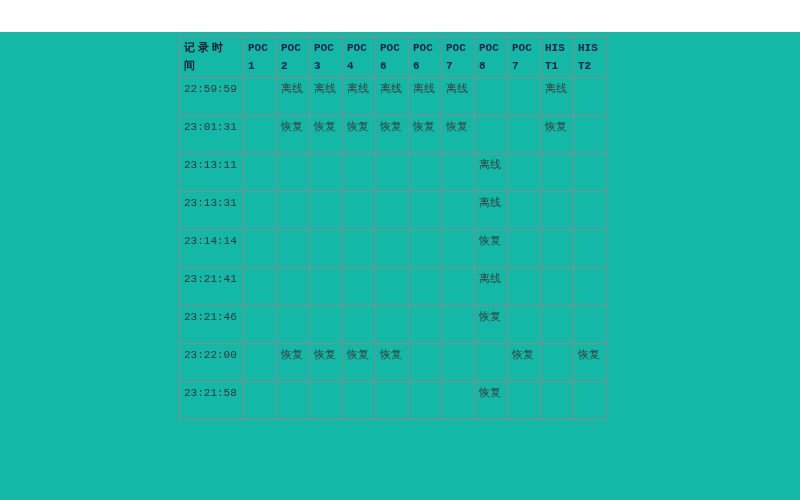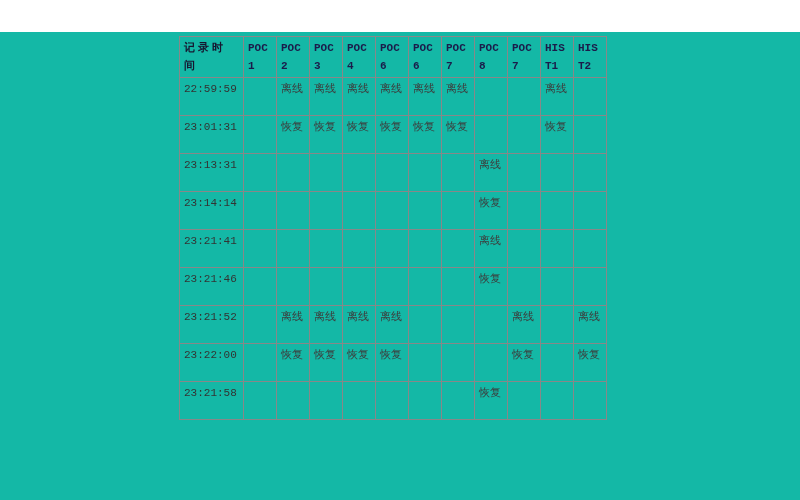--- a/index.html
+++ b/index.html
@@ -97,20 +97,34 @@
           <td>恢复</td>
           <td>恢复</td>
           <td>恢复</td>
           <td>恢复</td>
           <td></td>
           <td></td>
           <td>恢复</td>
           <td></td>
         </tr>
         <tr>
+          <td>23:13:11</td>
+          <td></td>
+          <td></td>
+          <td></td>
+          <td></td>
+          <td></td>
+          <td></td>
+          <td></td>
+          <td>离线</td>
+          <td></td>
+          <td></td>
+          <td></td>
+        </tr>
+        <tr>
           <td>23:13:31</td>
           <td></td>
           <td></td>
           <td></td>
           <td></td>
           <td></td>
           <td></td>
           <td></td>
           <td>离线</td>
           <td></td>
@@ -151,34 +165,20 @@
           <td></td>
           <td></td>
           <td></td>
           <td></td>
           <td></td>
           <td></td>
           <td>恢复</td>
           <td></td>
           <td></td>
           <td></td>
-        </tr>
-        <tr>
-          <td>23:21:52</td>
-          <td></td>
-          <td>离线</td>
-          <td>离线</td>
-          <td>离线</td>
-          <td>离线</td>
-          <td></td>
-          <td></td>
-          <td></td>
-          <td>离线</td>
-          <td></td>
-          <td>离线</td>
         </tr>
         <tr>
           <td>23:22:00</td>
           <td></td>
           <td>恢复</td>
           <td>恢复</td>
           <td>恢复</td>
           <td>恢复</td>
           <td></td>
           <td></td>

